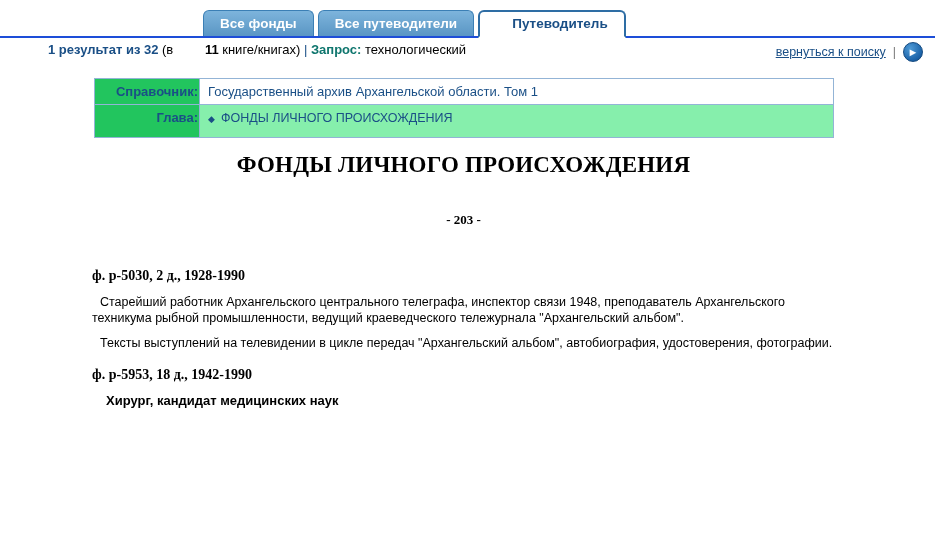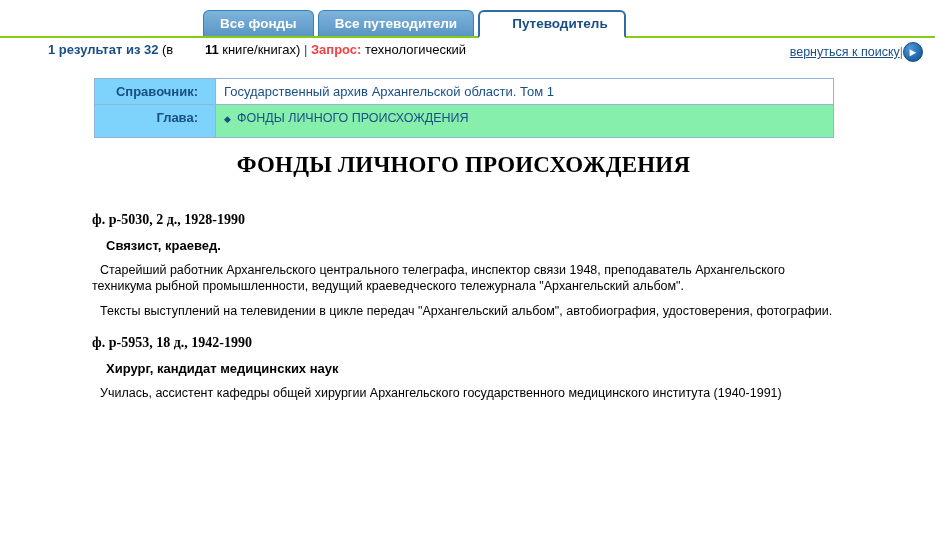--- a/index.html
+++ b/index.html
@@ -15,21 +15,21 @@
     color: #000000;
     overflow: hidden;
     position: relative;
   }
 
   
   .tabbar {
     position: relative;
     height: 36px;
     background: #ffffff;
-    border-bottom: 2px solid #84cc16;
+    border-bottom: 2px solid #1d4ed8;
   }
   .tabs {
     position: absolute;
     left: 203px;
     bottom: 0;
     display: flex;
     align-items: flex-end;
     gap: 4px;
   }
   .tab {
@@ -72,29 +72,30 @@
     color: #000;
   }
   .infobar .left .blue {
     color: #1a4f86;
   }
   .infobar .left b {
     font-weight: bold;
     margin-left: 28px;
   }
   .infobar .left .q {
-    color: #ef4444;
+    color: #0f766e;
     font-weight: bold;
   }
   .infobar .right {
     position: absolute;
     right: 12px;
     top: 4px;
     display: flex;
     align-items: center;
+    gap: 7px;
     font-size: 12.5px;
   }
   .backlink {
     color: #1a4f86;
     text-decoration: underline;
     cursor: pointer;
   }
   .sep {
     color: #7a7a7a;
   }
@@ -122,25 +123,25 @@
     table-layout: fixed;
   }
   .headtable td {
     border: 1px solid #93b4d6;
     padding: 5px 8px;
     vertical-align: top;
     font-size: 13px;
   }
   .headtable td.lbl {
     width: 95px;
-    background: #7dd3fc;
+    background: #22c55e;
     color: #1a4f86;
     font-weight: bold;
     text-align: right;
-    padding-right: 17px;
+    padding-right: 1px;
   }
   .headtable td.val {
     background: #ffffff;
     color: #1a4f86;
   }
   .headtable td.val2 {
     background: #86efac;
     color: #1a4f86;
     height: 22px;
   }
@@ -238,26 +239,25 @@
     <td class="lbl">Глава:</td>
     <td class="val2">
       <span class="bullet">◆</span><span class="chapter-link">ФОНДЫ ЛИЧНОГО ПРОИСХОЖДЕНИЯ</span>
     </td>
   </tr>
 </tbody>
   </table>
 
 <div class="doc clipped">
   <div class="doc-title">ФОНДЫ ЛИЧНОГО ПРОИСХОЖДЕНИЯ</div>
+  <div class="pageno">- 203 -</div>
 
   <div class="entry-block">
     <div class="entry-fond">ф. р-5030, 2 д., 1928-1990</div>
-    <div class="entry-prof">Связист, краевед.</div>
     <div class="entry-p">Старейший работник Архангельского центрального телеграфа, инспектор связи 1948, преподаватель Архангельского техникума рыбной промышленности, ведущий краеведческого тележурнала "Архангельский альбом".</div>
     <div class="entry-p">Тексты выступлений на телевидении в цикле передач "Архангельский альбом", автобиография, удостоверения, фотографии.</div>
   </div>
 
   <div class="entry-block">
     <div class="entry-fond">ф. р-5953, 18 д., 1942-1990</div>
     <div class="entry-prof">Хирург, кандидат медицинских наук</div>
-    <div class="entry-p">Училась, ассистент кафедры общей хирургии Архангельского государственного медицинского института (1940-1991)</div>
   </div>
 </div>
 
 </body></html>

